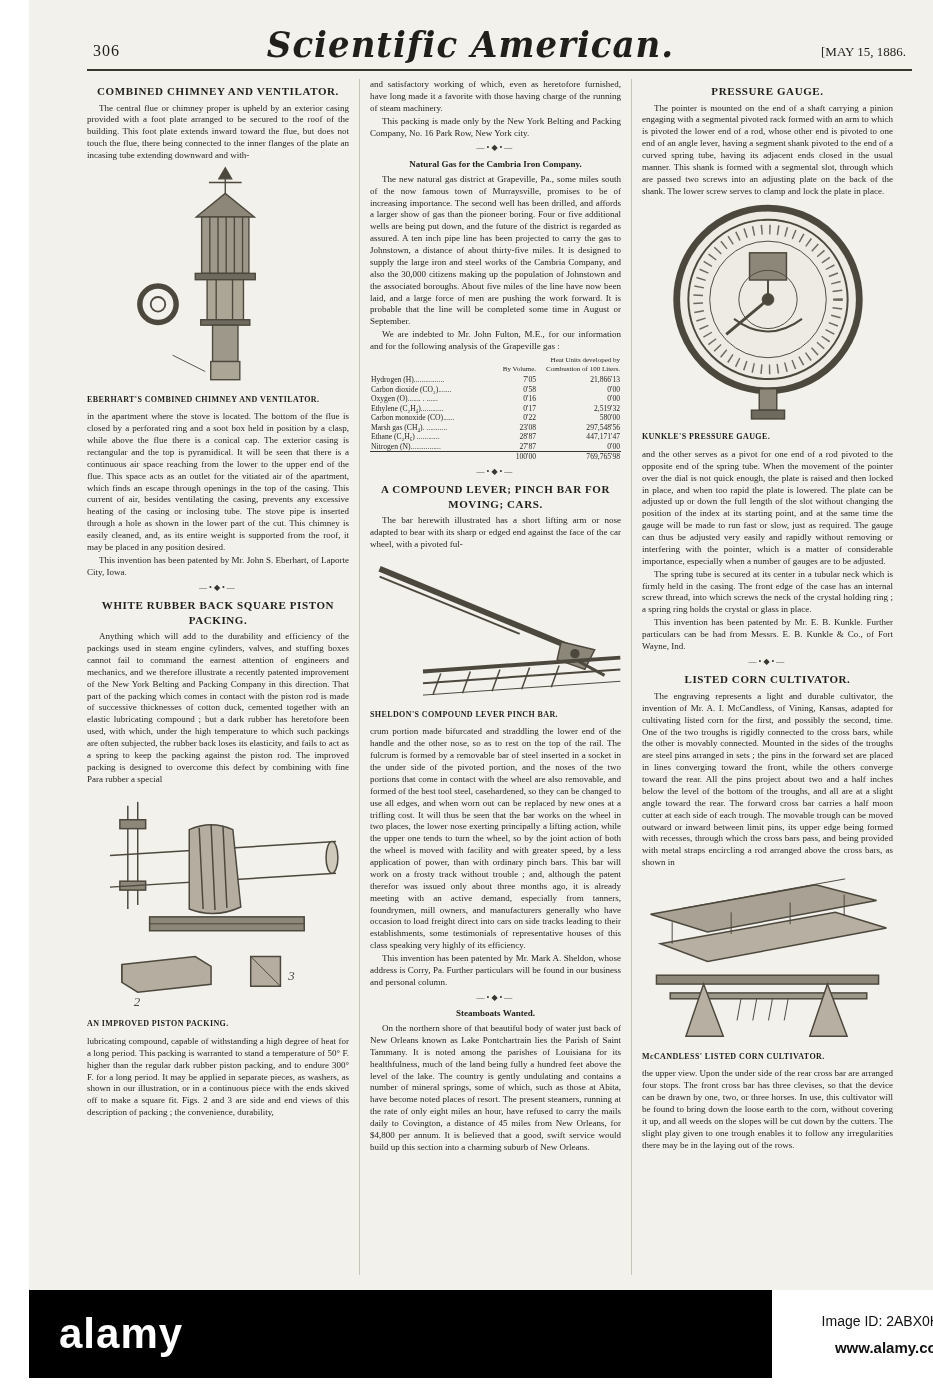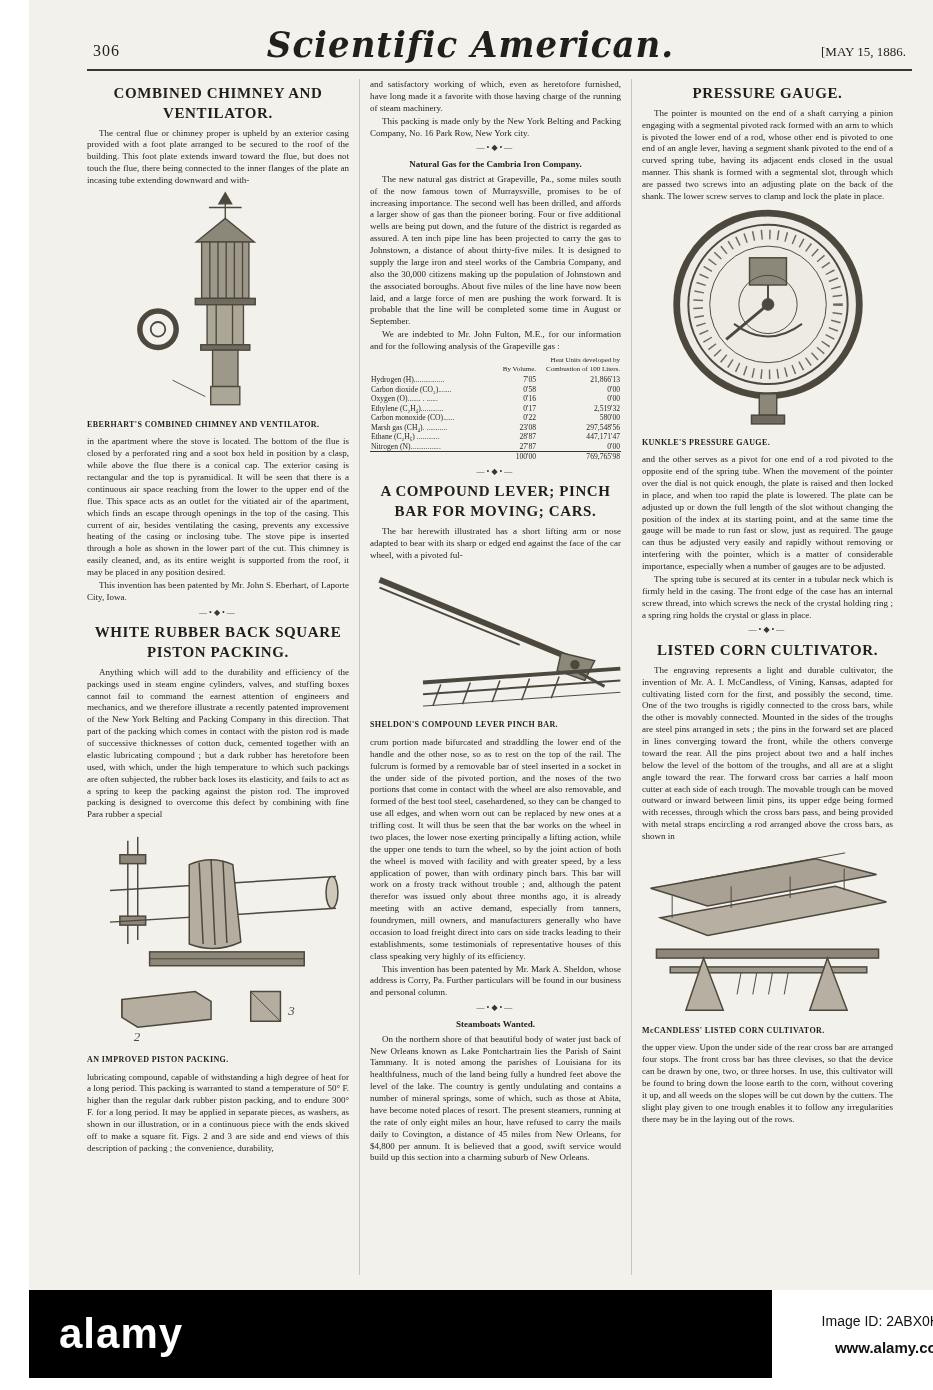--- a/index.html
+++ b/index.html
@@ -14,21 +14,21 @@
   .hdr { display:flex; align-items:flex-end; justify-content:space-between; padding:0 6px; }
   .pagenum { font-size:16px; letter-spacing:1px; padding-bottom:4px; }
   .masthead { font-size:34px; font-weight:bold; font-style:italic; font-family:"DejaVu Serif", serif; letter-spacing:1px; transform:scaleY(1.05); }
   .issuedate { font-size:13px; padding-bottom:4px; }
   .toprule { border-top:2px solid #3a372f; margin-top:5px; }
 
   .cols { display:flex; margin-top:8px; height:1196px; overflow:hidden; }
   .col { width:262px; font-size:9px; line-height:1.32; text-align:justify; }
   .col + .col { border-left:1px solid #c8c4b8; padding-left:10px; margin-left:10px; }
 
-  .art-title { font-size:15px; font-weight:bold; text-align:center; letter-spacing:0.6px; margin:5px 0 4px; }
+  .art-title { font-size:11px; font-weight:bold; text-align:center; letter-spacing:0.6px; margin:5px 0 4px; }
   .sub-title { font-size:9px; font-weight:bold; text-align:center; margin:5px 0 3px; }
   .fig-caption { font-size:8px; font-weight:bold; letter-spacing:0.4px; margin:3px 0 6px; }
   p.indent { text-indent:12px; }
   p { margin-bottom:1px; }
   .sep { text-align:center; font-size:8px; color:#3a372f; margin:4px 0 2px; letter-spacing:2px; }
 
   .figure { text-align:center; margin:4px 0 2px; }
   .figure svg { display:inline-block; }
 
   .gastable { width:100%; border-collapse:collapse; font-size:7.6px; line-height:1.25; margin:3px 0 5px; }
@@ -249,20 +249,21 @@
               <circle cx="105" cy="100" r="30" stroke-width="1"></circle>
               <rect x="96" y="192" width="18" height="22" fill="#8d877a" stroke-width="1.5"></rect>
               <rect x="88" y="214" width="34" height="9" fill="#6f6a5e" stroke-width="1.5"></rect>
             </g>
           </svg>
         </div>
         <div class="fig-caption">KUNKLE'S PRESSURE GAUGE.</div>
 
         <p>and the other serves as a pivot for one end of a rod pivoted to the opposite end of the spring tube. When the movement of the pointer over the dial is not quick enough, the plate is raised and then locked in place, and when too rapid the plate is lowered. The plate can be adjusted up or down the full length of the slot without changing the position of the index at its starting point, and at the same time the gauge will be made to run fast or slow, just as required. The gauge can thus be adjusted very easily and rapidly without removing or interfering with the pointer, which is a matter of considerable importance, especially when a number of gauges are to be adjusted.</p>
         <p class="indent">The spring tube is secured at its center in a tubular neck which is firmly held in the casing. The front edge of the case has an internal screw thread, into which screws the neck of the crystal holding ring ; a spring ring holds the crystal or glass in place.</p>
+        <p class="indent">This invention has been patented by Mr. E. B. Kunkle. Further particulars can be had from Messrs. E. B. Kunkle &amp; Co., of Fort Wayne, Ind.</p>
 
         <div class="sep">—•◆•—</div>
         <div class="art-title">LISTED CORN CULTIVATOR.</div>
         <p class="indent">The engraving represents a light and durable cultivator, the invention of Mr. A. I. McCandless, of Vining, Kansas, adapted for cultivating listed corn for the first, and possibly the second, time. One of the two troughs is rigidly connected to the cross bars, while the other is movably connected. Mounted in the sides of the troughs are steel pins arranged in sets ; the pins in the forward set are placed in lines converging toward the front, while the others converge toward the rear. All the pins project about two and a half inches below the level of the bottom of the troughs, and all are at a slight angle toward the rear. The forward cross bar carries a half moon cutter at each side of each trough. The movable trough can be moved outward or inward between limit pins, its upper edge being formed with recesses, through which the cross bars pass, and being provided with metal straps encircling a rod arranged above the cross bars, as shown in</p>
 
         <div class="figure">
           <svg viewBox="0 0 255 175" width="252" height="172">
             <g stroke="#4d483d" fill="none" stroke-width="1.5">
               <path d="M8 42 L176 12 L238 28 L66 60 Z" fill="#a9a294"></path>
               <line x1="40" y1="36" x2="206" y2="6" stroke-width="1"></line>

